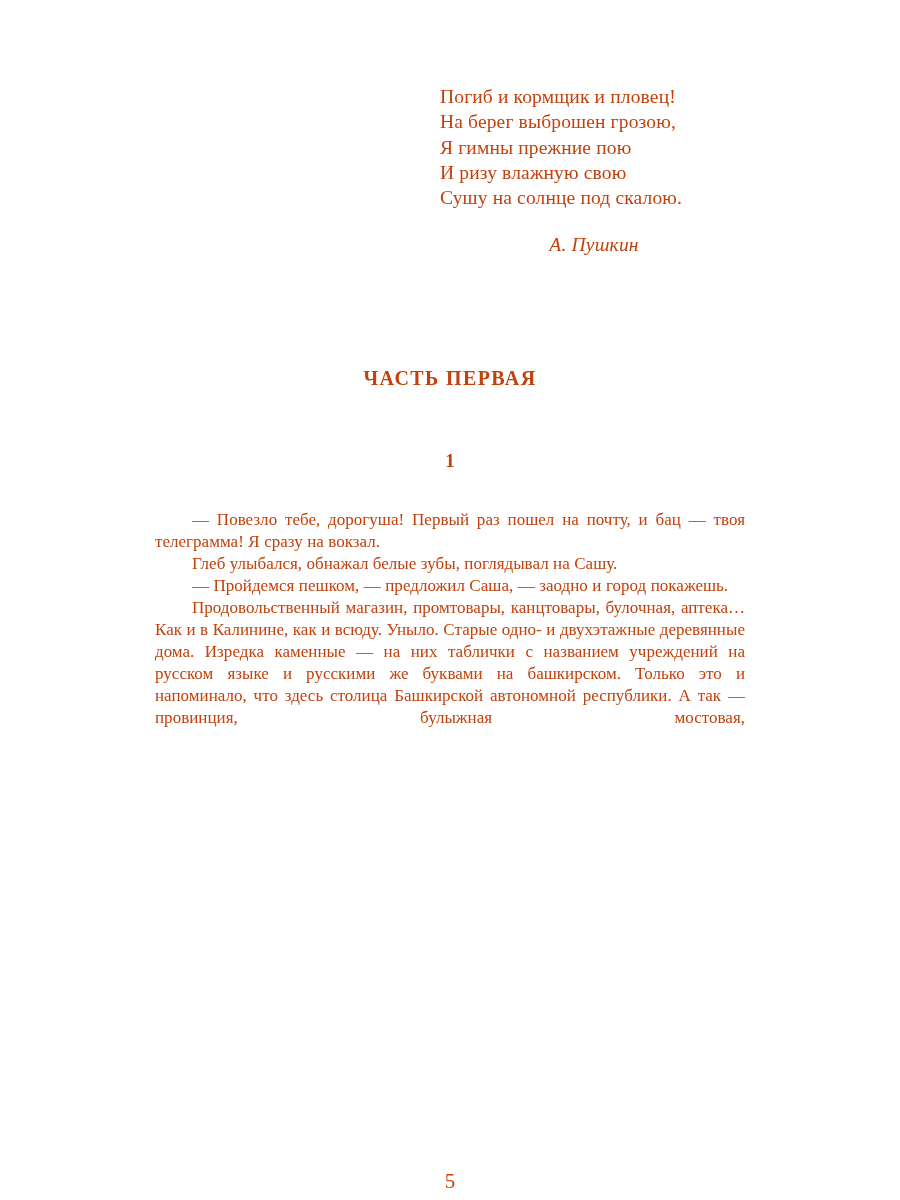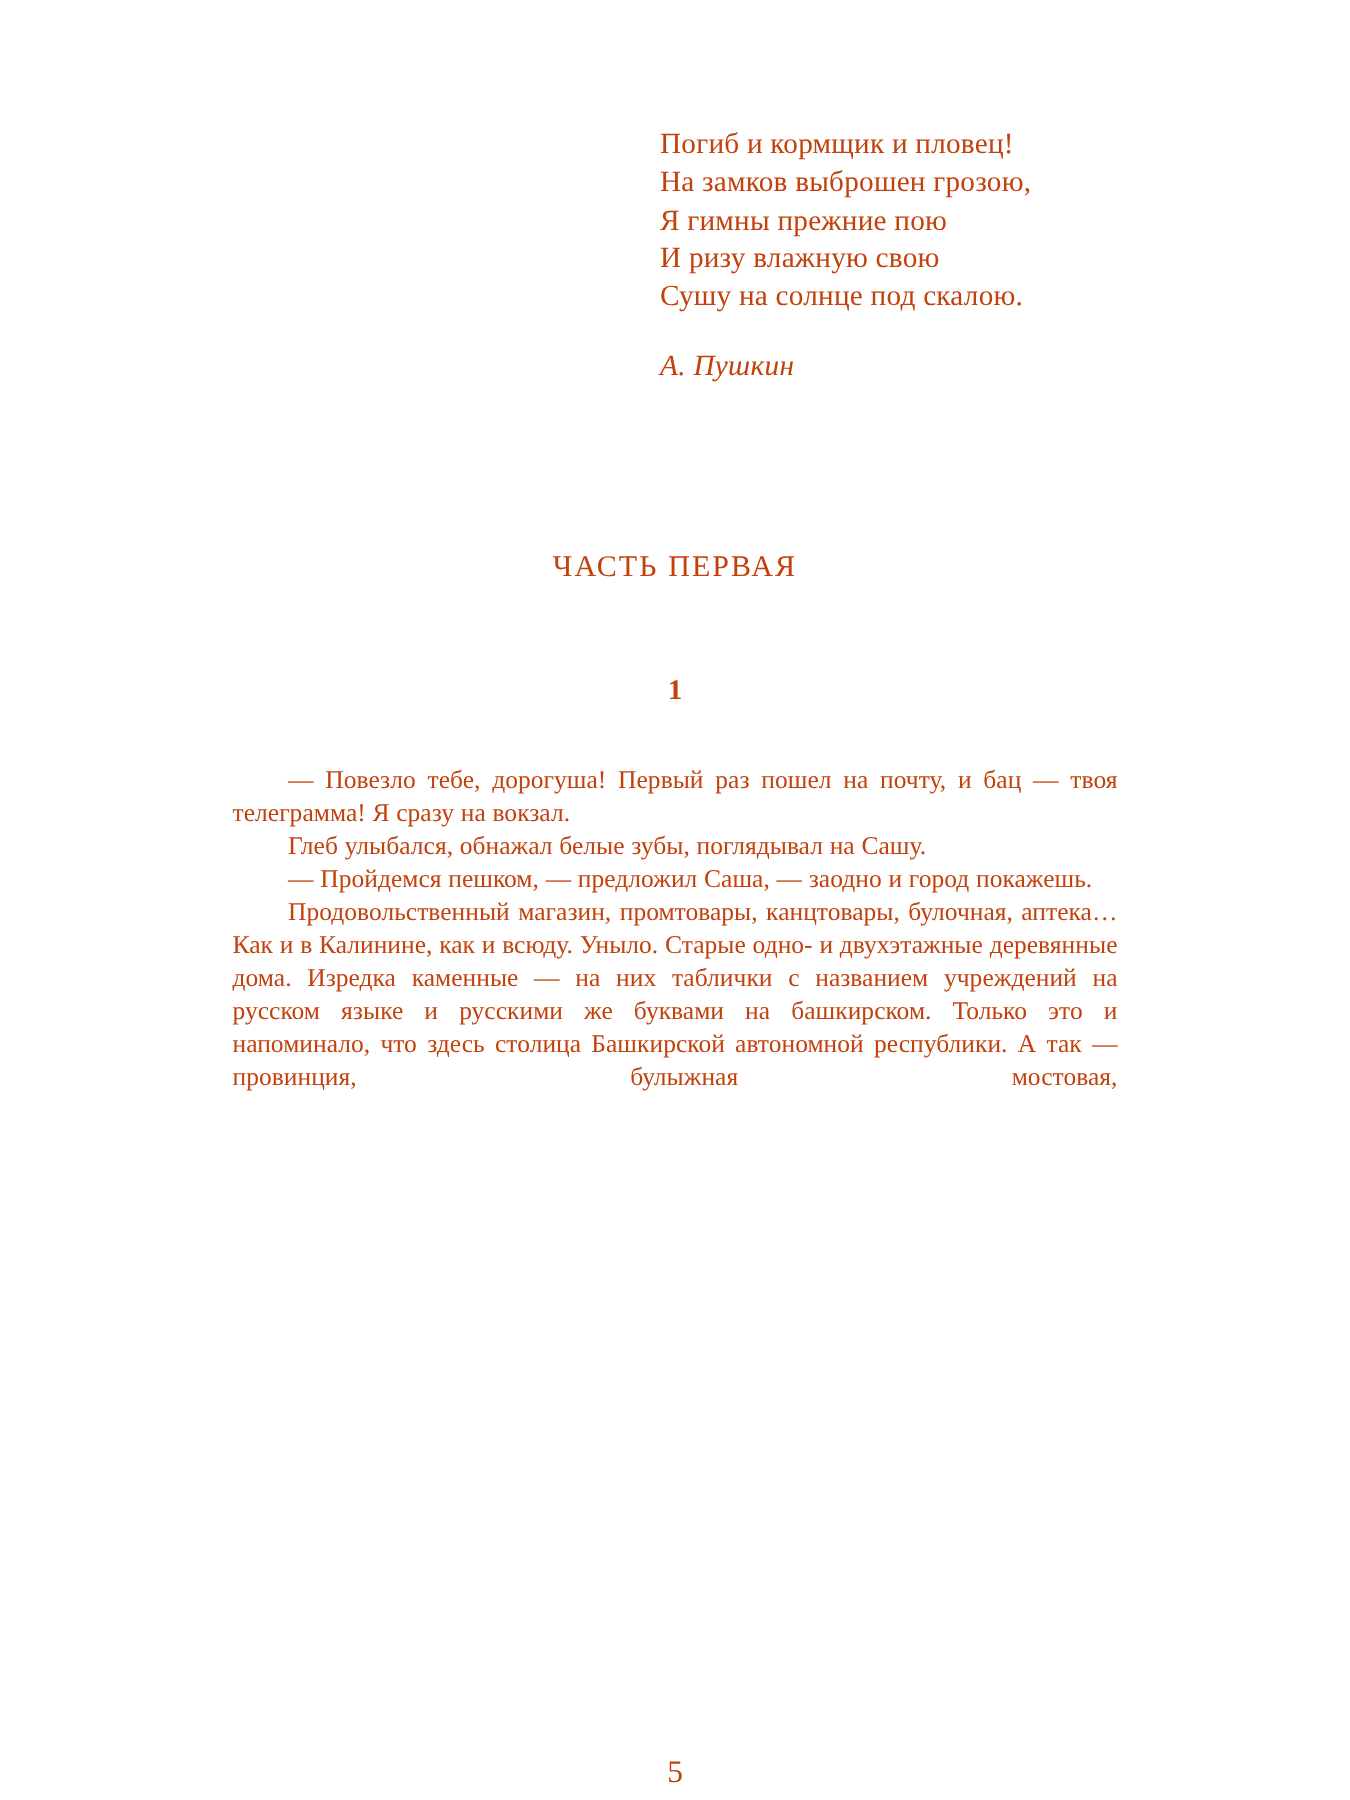--- a/index.html
+++ b/index.html
@@ -35,34 +35,34 @@
     text-align: left;
     white-space: nowrap;
     letter-spacing: 0.15px;
   }
 
   .epigraph-author {
     margin-top: 22px;
     font-size: 19.5px;
     line-height: 25px;
     font-style: italic;
-    text-align: left;
+    text-align: center;
     padding-right: 2px;
     letter-spacing: 0.2px;
   }
 
   
   .part-title {
     position: absolute;
     left: 0;
     top: 355px;
     width: 900px;
     text-align: center;
     font-size: 20px;
-    font-weight: normal;
+    font-weight: bold;
     letter-spacing: 1.4px;
   }
 
   
   .chapter-number {
     position: absolute;
     left: 0;
     top: 438px;
     width: 900px;
     text-align: center;
@@ -108,21 +108,21 @@
     font-size: 21px;
   }
 </style>
 </head>
 <body>
 
 <div class="page">
 
   <div class="epigraph">
     <div class="epigraph-line">Погиб и кормщик и пловец!</div>
-    <div class="epigraph-line">На замков выброшен грозою,</div>
+    <div class="epigraph-line">На берег выброшен грозою,</div>
     <div class="epigraph-line">Я гимны прежние пою</div>
     <div class="epigraph-line">И ризу влажную свою</div>
     <div class="epigraph-line">Сушу на солнце под скалою.</div>
     <div class="epigraph-author">А. Пушкин</div>
   </div>
 
   <div class="part-title">ЧАСТЬ ПЕРВАЯ</div>
 
   <div class="chapter-number">1</div>
 

